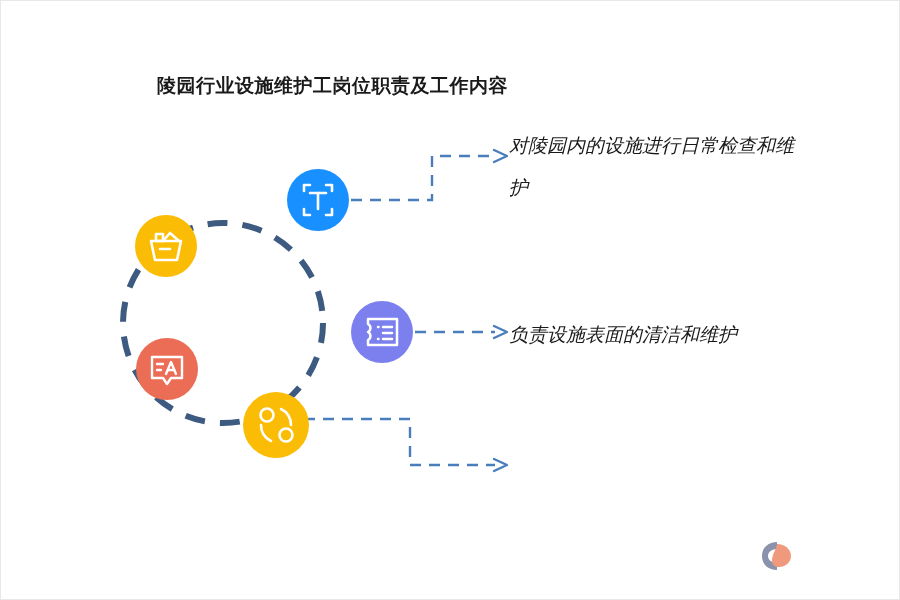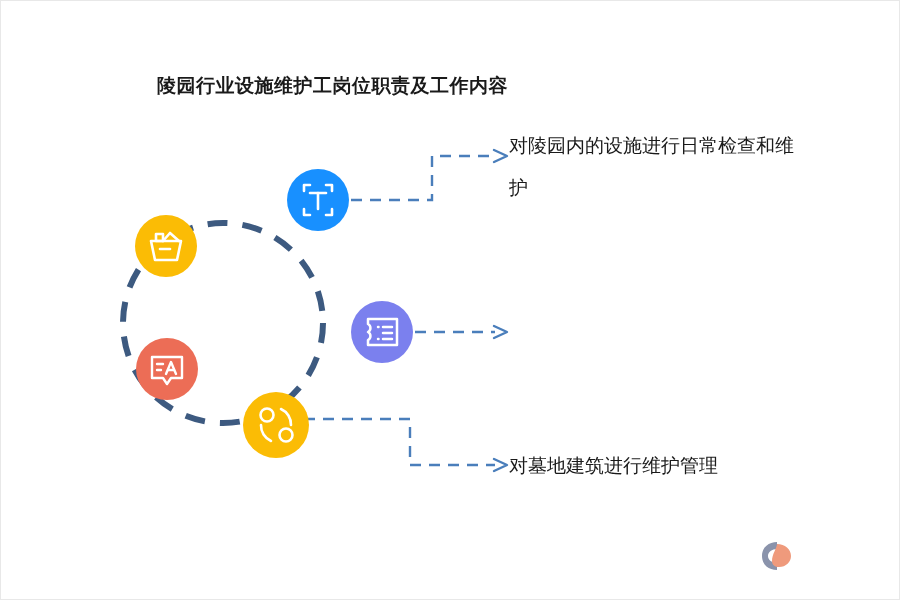--- a/index.html
+++ b/index.html
@@ -41,20 +41,21 @@
     height: 600px;
   }
 
   
   .desc-block {
     position: absolute;
     width: 290px;
     font-size: 19px;
     line-height: 42px;
     color: #1a1a1a;
+    font-style: italic;
   }
   #desc-1 { left: 508px; top: 124px; }
   #desc-2 { left: 508px; top: 313px; }
   #desc-3 { left: 508px; top: 444px; }
 
   
   #brand-logo {
     position: absolute;
     left: 757px;
     top: 536px;
@@ -181,22 +182,22 @@
         <path d="M 382 338 L 391 338"></path>
 
         <path d="M 377 326 L 377.5 326"></path>
         <path d="M 377 338 L 377.5 338"></path>
       </g>
     </g>
   </svg>
 
   <div class="desc-block" id="desc-1">对陵园内的设施进行日常检查和维护</div>
 
-
-  <div class="desc-block" id="desc-3">对墓地建筑进行维护管理</div>
+  <div class="desc-block" id="desc-2">负责设施表面的清洁和维护</div>
+
 
   <div id="brand-logo">
     <svg id="brand-logo-mark" viewBox="0 0 36 30">
       <path d="M 4 15 C 4 6 11 1 19 1 L 19 8 C 14 8 10 11 10 15 C 10 19 14 22 19 22 L 19 29 C 11 29 4 24 4 15 Z" fill="#8a93ab"></path>
       <path d="M 19 3 C 27 3 33 8 33 15 C 33 21 28 26 21 26 C 17 26 14 24 14 20 C 14 13 19 7 19 3 Z" fill="#ef9a7c"></path>
     </svg>
   </div>
 
 </div>
 

